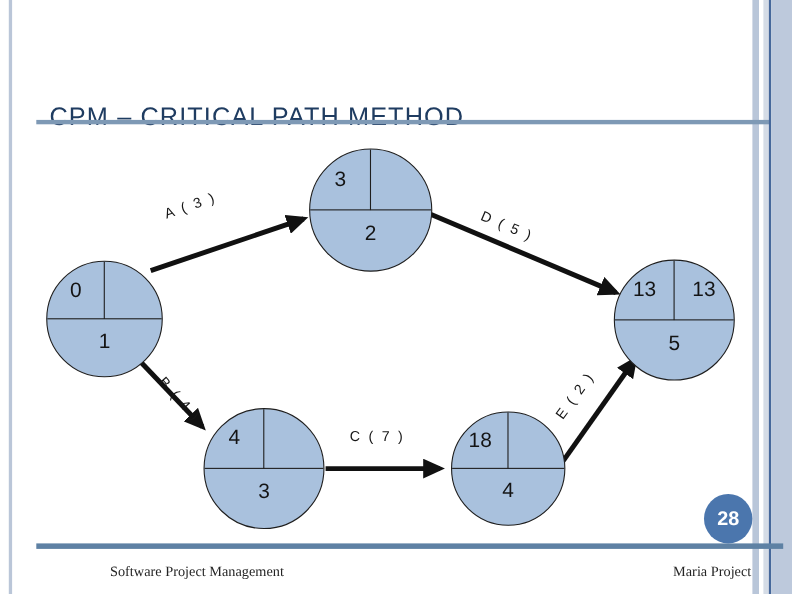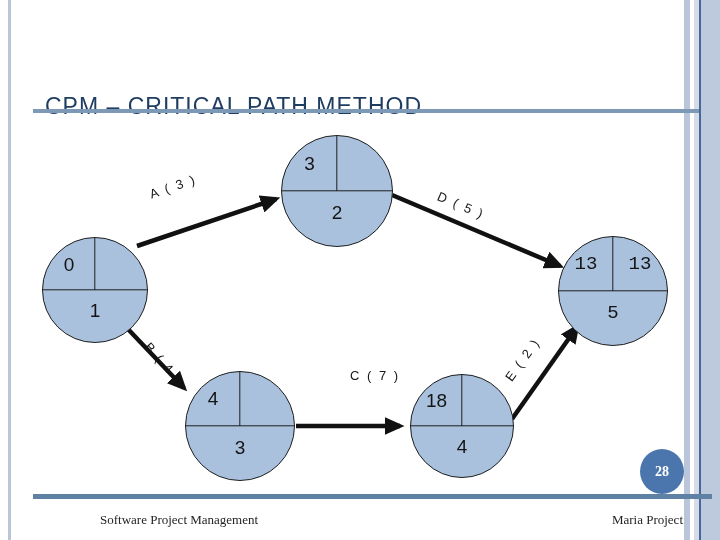--- a/index.html
+++ b/index.html
@@ -30,21 +30,21 @@
   .footer-text {
     position:absolute; top:512px; font-family:"Liberation Serif", serif;
     font-size:13px; color:#242424; z-index:2;
   }
   .footer-left  { left:100px; }
   .footer-right { right:37px; }
   .page-badge {
     position:absolute; left:640px; top:449px; width:44px; height:45px;
     border-radius:50%; background:#4b76ad; z-index:5;
     display:flex; align-items:center; justify-content:center;
-    color:#ffffff; font-family:Liberation Serif, serif; font-size:14px; font-weight:bold;
+    color:#ffffff; font-family:Liberation Sans, sans-serif; font-size:18px; font-weight:bold;
   }
 
   .diagram { position:absolute; left:0; top:0; width:720px; height:540px; z-index:2; }
   .edges-svg { position:absolute; left:0; top:0; }
 
   .node {
     position:absolute; border-radius:50%;
     background:#a9c1dd; border:1.5px solid #1e1e1e; box-sizing:border-box;
   }
   .node .vline {
@@ -93,21 +93,21 @@
           <line x1="137" y1="246" x2="276" y2="199" stroke="#111111" stroke-width="4.5" marker-end="url(#arrowhead)"></line>
           <line x1="126" y1="327" x2="184" y2="388" stroke="#111111" stroke-width="4.5" marker-end="url(#arrowhead)"></line>
           <line x1="296" y1="426" x2="400" y2="426" stroke="#111111" stroke-width="4.5" marker-end="url(#arrowhead)"></line>
           <line x1="392" y1="195" x2="560" y2="266" stroke="#111111" stroke-width="4.5" marker-end="url(#arrowhead)"></line>
           <line x1="512" y1="419" x2="577" y2="327" stroke="#111111" stroke-width="4.5" marker-end="url(#arrowhead)"></line>
         </g>
     </svg>
     <div id="edge-labels">
         <div class="edge-label" style="left: 150px; top: 187px; transform: rotate(-19deg);">A ( 3 )</div>
         <div class="edge-label" style="left: 147px; top: 337px; transform: rotate(48deg);">B ( 4 )</div>
-        <div class="edge-label" style="left: 318px; top: 368px; transform: rotate(0deg); margin-left: 32px;">C ( 7 )</div>
+        <div class="edge-label" style="left: 318px; top: 389px; transform: rotate(0deg);">C ( 7 )</div>
         <div class="edge-label" style="left: 438px; top: 188px; transform: rotate(23deg);">D ( 5 )</div>
         <div class="edge-label" style="left: 508px; top: 372px; transform: rotate(-54deg);">E ( 2 )</div>
       </div>
     <div id="nodes">
         <div class="node" style="left: 42px; top: 237px; height: 106px; width: 106px;">
           <div class="vline"></div>
           <div class="hline"></div>
           <div class="node-num num-tl">0</div>
           <div class="node-num num-b">1</div>
         </div>
@@ -122,21 +122,21 @@
           <div class="hline"></div>
           <div class="node-num num-tl">4</div>
           <div class="node-num num-b">3</div>
         </div>
         <div class="node" style="left: 410px; top: 374px; height: 104px; width: 104px;">
           <div class="vline"></div>
           <div class="hline"></div>
           <div class="node-num num-tl">18</div>
           <div class="node-num num-b">4</div>
         </div>
-        <div class="node" style="left: 558px; top: 236px; height: 110px; width: 110px; font-family: Liberation Mono, monospace;">
+        <div class="node" style="left: 558px; top: 236px; height: 110px; width: 110px;">
           <div class="vline"></div>
           <div class="hline"></div>
           <div class="node-num num-tl">13</div>
           <div class="node-num num-tr">13</div>
           <div class="node-num num-b">5</div>
         </div>
       </div>
   </div>
 
   <div class="footer-line"></div>

